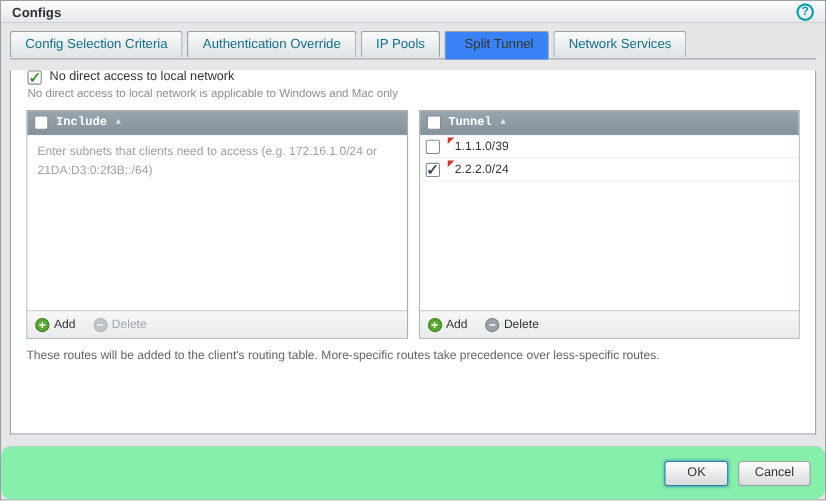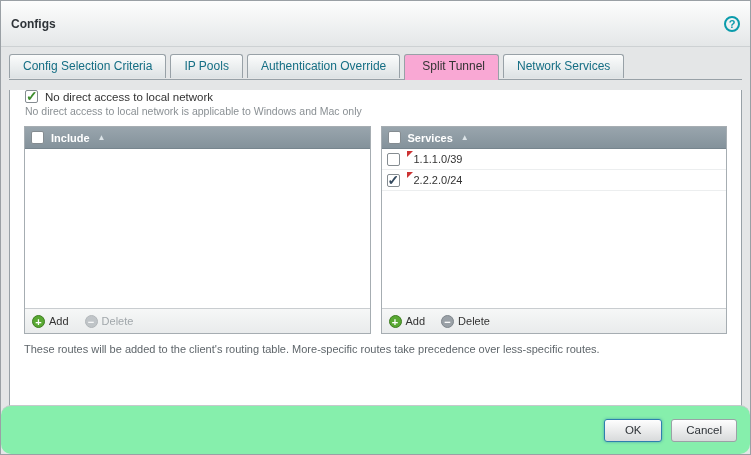--- a/index.html
+++ b/index.html
@@ -12,21 +12,21 @@
     overflow: hidden;
   }
   .window {
     position: relative;
     width: 751px; height: 455px;
     background: #e4e6e7;
     border: 1px solid #9aa0a5;
   }
   
   .titlebar {
-    height: 46px;
+    height: 20px;
     background: linear-gradient(#fdfdfd, #e4e7e8);
     border-bottom: 1px solid #cdd1d3;
     display: flex; align-items: center;
     padding: 0 10px;
   }
   .titlebar .title { font-size: 12px; font-weight: bold; color: #2e3338; flex: 1; }
   .help-icon {
     width: 16px; height: 16px;
     border: 2px solid #0a9bab; border-radius: 50%;
     color: #0a9bab; font-weight: bold; font-size: 11px;
@@ -46,21 +46,21 @@
     margin-right: 4px;
     border: 1px solid #98a1a7; border-bottom: none;
     border-radius: 3px 3px 0 0;
     background: linear-gradient(#fbfcfc, #dde2e4);
     color: #156e84;
     font-size: 12px;
     cursor: pointer;
     white-space: nowrap;
   }
   .tab.active {
-    background: #f9a8d4;
+    background: #3b82f6;
     color: #333;
     margin-bottom: -1px;
     padding-bottom: 1px;
     height: 26px;
     padding-left: 17px;
   }
   
   .main-panel {
     margin: 0 8px;
     height: 331px;
@@ -88,21 +88,21 @@
     cursor: pointer;
   }
   .subtab.active {
     background: #fff;
     margin-bottom: -1px;
     padding-bottom: 1px;
     height: 25px;
   }
   
   .option-row {
-    display: flex; align-items: center; gap: 7px;
+    display: flex; gap: 7px;
     margin: 10px 0 0 15px;
     font-size: 11.5px;
   }
   .cb {
     width: 13px; height: 13px;
     border: 1px solid #858c91; border-radius: 2px;
     background: #fff;
     display: inline-block;
     position: relative;
     flex: 0 0 13px;
@@ -132,20 +132,21 @@
     background: #fff;
   }
   .grid-header {
     height: 22px;
     background: linear-gradient(#99a5ad, #84929b);
     border-bottom: 1px solid #77858e;
     display: flex; align-items: center; gap: 7px;
     padding: 0 6px;
     color: #fff; font-weight: bold; font-size: 11px;
     cursor: pointer;
+    font-family: Liberation Mono, monospace;
   }
   .sort-arrow { font-size: 8px; color: #dde4e8; margin-left: 1px; }
   .grid-body { height: 159px; overflow: hidden; background: #fff; }
   .grid-placeholder {
     padding: 7px 9px;
     color: #9ca3a8;
     line-height: 1.55;
     font-size: 11px;
   }
   .grid-row {
@@ -216,59 +217,62 @@
 
 <div class="window">
 
   <div class="titlebar">
     <span class="title">Configs</span>
     <span class="help-icon">?</span>
   </div>
 
   <div class="tabstrip">
     <span class="tab">Config Selection Criteria</span>
+    <span class="tab">Authentication Override</span>
     <span class="tab">IP Pools</span>
-    <span class="tab">Authentication Override</span>
     <span class="tab active">Split Tunnel</span>
     <span class="tab">Network Services</span>
   </div>
 
   <div class="main-panel">
 
 
     <div class="option-row">
       <span class="cb green" data-checked="true"></span>
       <span>No direct access to local network</span>
     </div>
     <div class="option-note">No direct access to local network is applicable to Windows and Mac only</div>
 
     <div class="grids">
 
       <div class="grid">
         <div class="grid-header">
           <span class="cb" data-checked="false"></span>
           <span>Include</span>
           <span class="sort-arrow">▲</span>
+        </div>
+        <div class="grid-body">
+          <div class="grid-placeholder">Enter subnets that clients need to access (e.g. 172.16.1.0/24 or 21DA:D3:0:2f3B::/64)</div>
         </div>
         <div class="grid-footer">
           <span class="toolbtn">
             <span class="icn add">+</span>
             <span>Add</span>
           </span>
           <span class="toolbtn disabled">
             <span class="icn del">−</span>
             <span>Delete</span>
           </span>
         </div>
       </div>
 
       <div class="grid">
         <div class="grid-header">
           <span class="cb" data-checked="false"></span>
-          <span>Services</span>
+          <span>Tunnel</span>
           <span class="sort-arrow">▲</span>
         </div>
         <div class="grid-body">
           <div class="grid-row">
             <span class="cb dark" data-checked="false"></span>
             <span class="row-value dirty">1.1.1.0/39</span>
           </div>
           <div class="grid-row">
             <span class="cb dark" data-checked="true"></span>
             <span class="row-value dirty">2.2.2.0/24</span>

